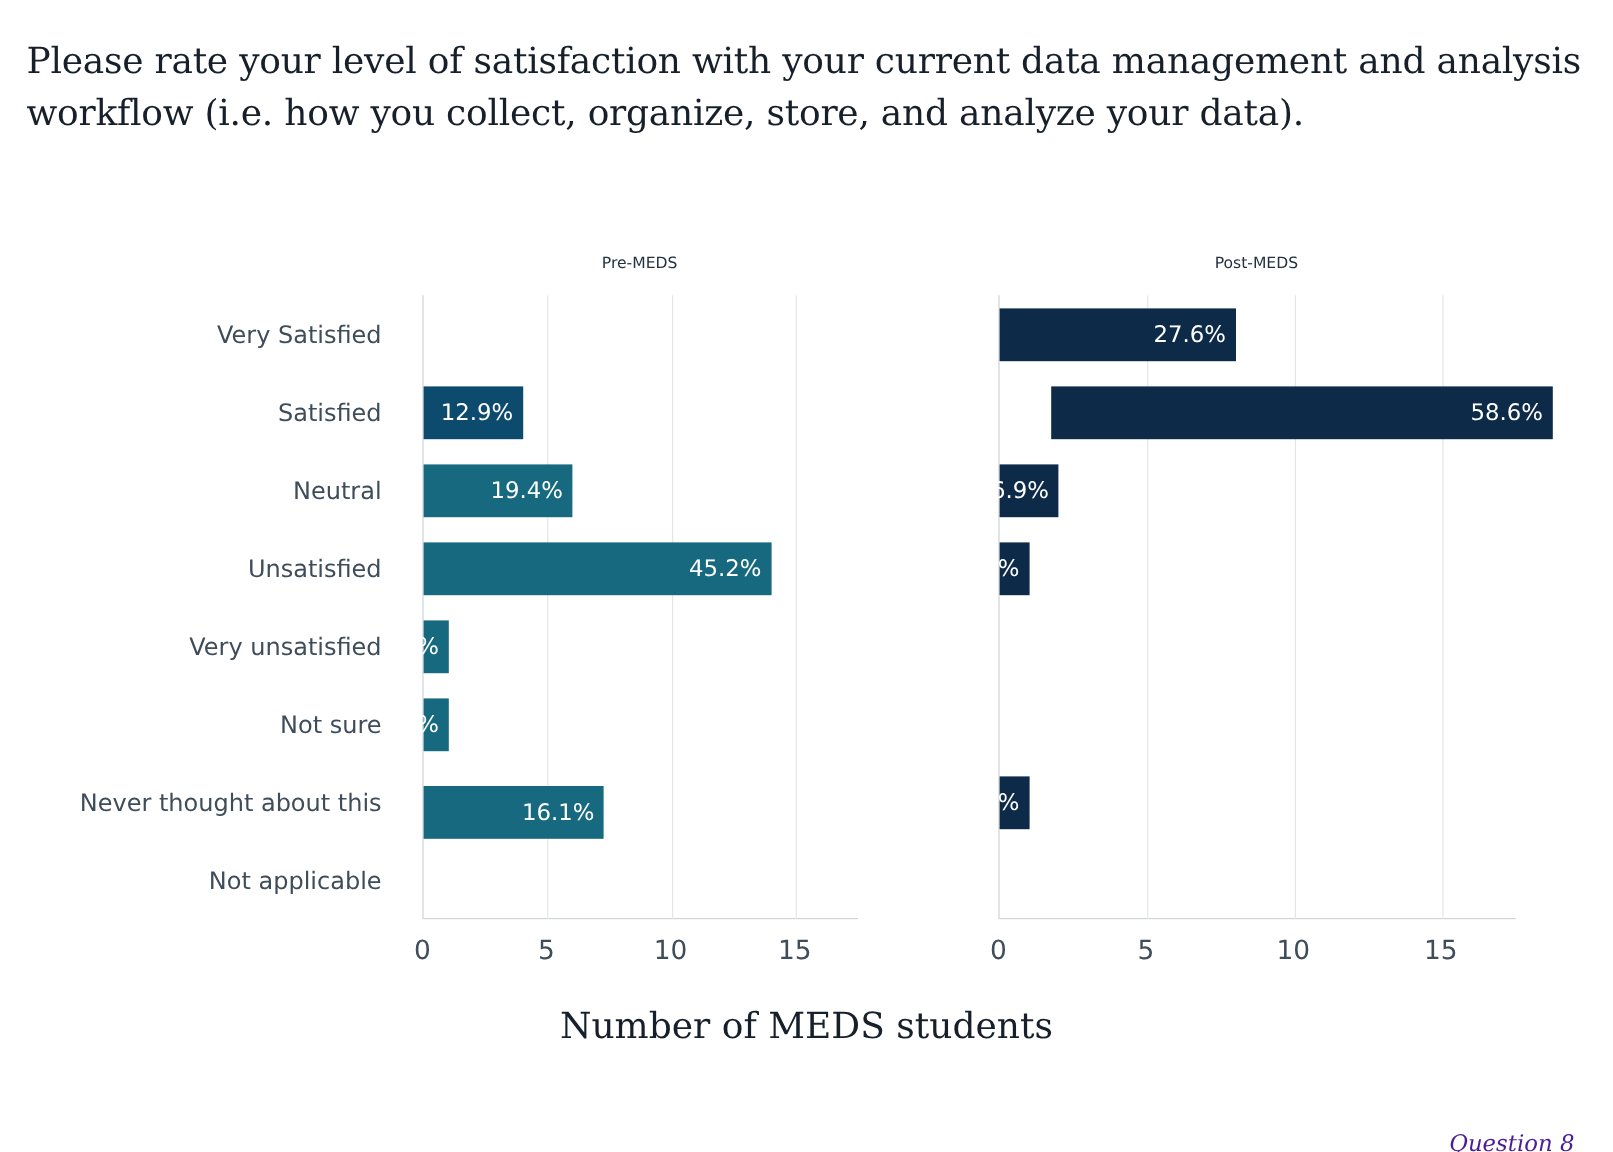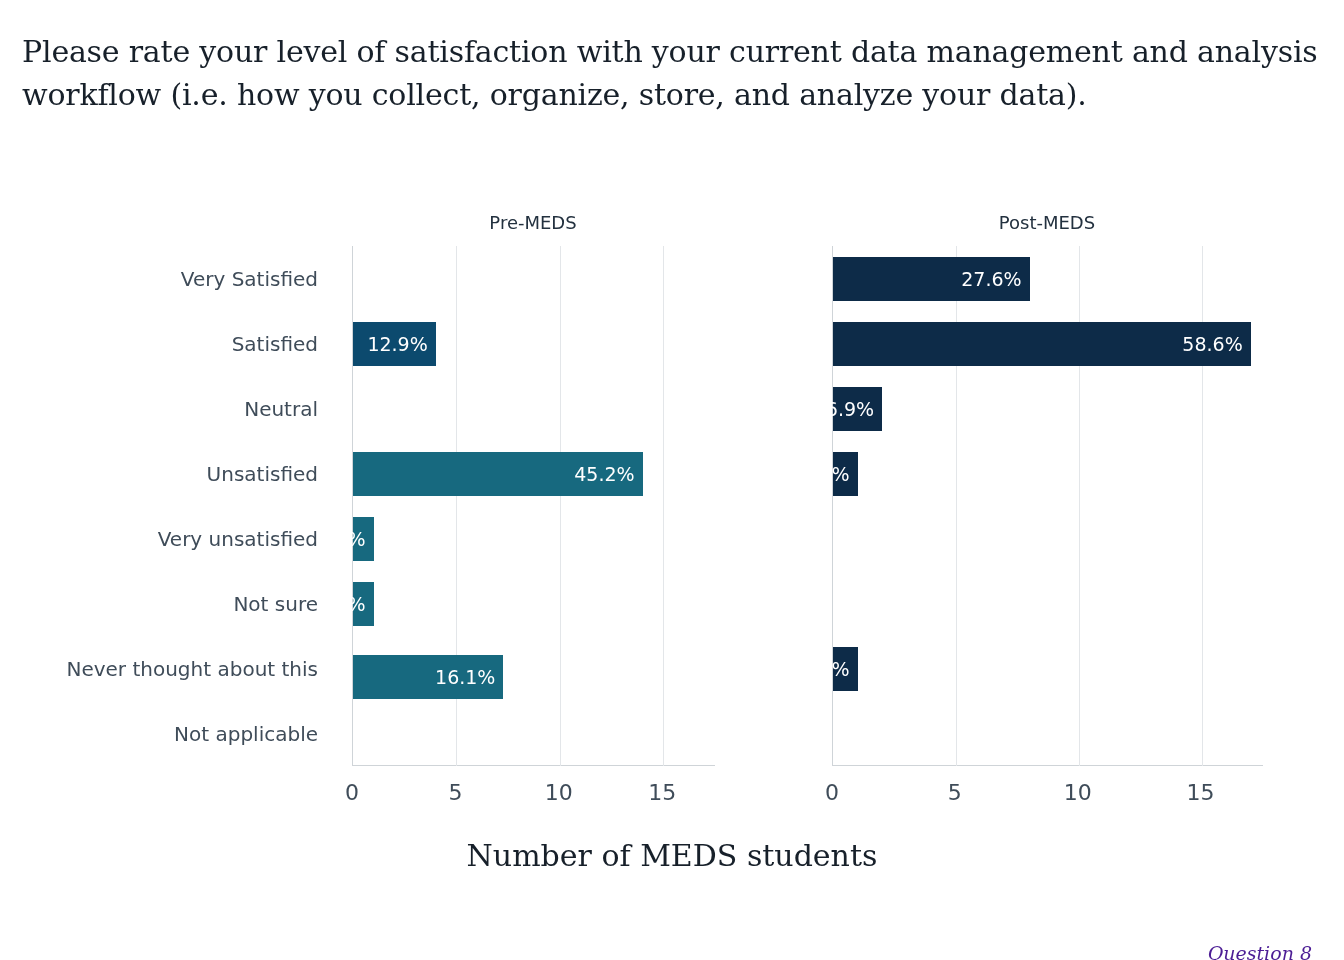--- a/index.html
+++ b/index.html
@@ -33,21 +33,21 @@
     position: absolute;
     left: 0;
     top: 200px;
     width: 1344px;
     height: 620px;
   }
 
   .panel-title {
     position: absolute;
     top: 12px;
-    font-size: 18px;
+    font-size: 13px;
     color: #23313f;
     text-align: center;
   }
 
   
   #cat-labels {
     position: absolute;
     left: 0;
     top: 46px;
     width: 330px;
@@ -152,20 +152,23 @@
     </div>
 
   <div class="plot" id="plot-pre">
     <div class="axisline"></div>
   <div class="gridline" style="left: 103.429px;"></div>
       <div class="gridline" style="left: 206.857px;"></div>
       <div class="gridline" style="left: 310.286px;"></div>
       <div class="bar" style="top: 97.5px; width: 82.7429px; background: #0c4a6e;">
         <span class="value">12.9%</span>
       </div>
+      <div class="bar" style="top: 162.5px; width: 124.114px; background: rgb(23, 105, 127);">
+        <span class="value">19.4%</span>
+      </div>
       <div class="bar" style="top: 227.5px; width: 289.6px; background: rgb(23, 105, 127);">
         <span class="value">45.2%</span>
       </div>
       <div class="bar" style="top: 292.5px; width: 20.6857px; background: rgb(23, 105, 127);">
         <span class="value">3.2%</span>
       </div>
       <div class="bar" style="top: 357.5px; width: 20.6857px; background: rgb(23, 105, 127);">
         <span class="value">3.2%</span>
       </div>
       <div class="bar" style="top: 431px; width: 103.429px; background: rgb(23, 105, 127); padding-left: 47px;">
@@ -174,21 +177,21 @@
     </div>
 
   <div class="plot" id="plot-post">
     <div class="axisline"></div>
   <div class="gridline" style="left: 122.857px;"></div>
       <div class="gridline" style="left: 245.714px;"></div>
       <div class="gridline" style="left: 368.571px;"></div>
       <div class="bar" style="top: 32.5px; width: 196.571px; background: rgb(13, 43, 72);">
         <span class="value">27.6%</span>
       </div>
-      <div class="bar" style="top: 97.5px; width: 417.714px; background: rgb(13, 43, 72);">
+      <div class="bar" style="top: 97.5px; width: 417.714px; background: rgb(13, 43, 72); margin-left: 43px;">
         <span class="value">58.6%</span>
       </div>
       <div class="bar" style="top: 162.5px; width: 49.1429px; background: rgb(13, 43, 72);">
         <span class="value">6.9%</span>
       </div>
       <div class="bar" style="top: 227.5px; width: 24.5714px; background: rgb(13, 43, 72);">
         <span class="value">3.4%</span>
       </div>
       <div class="bar" style="top: 422.5px; width: 24.5714px; background: rgb(13, 43, 72);">
         <span class="value">3.4%</span>

